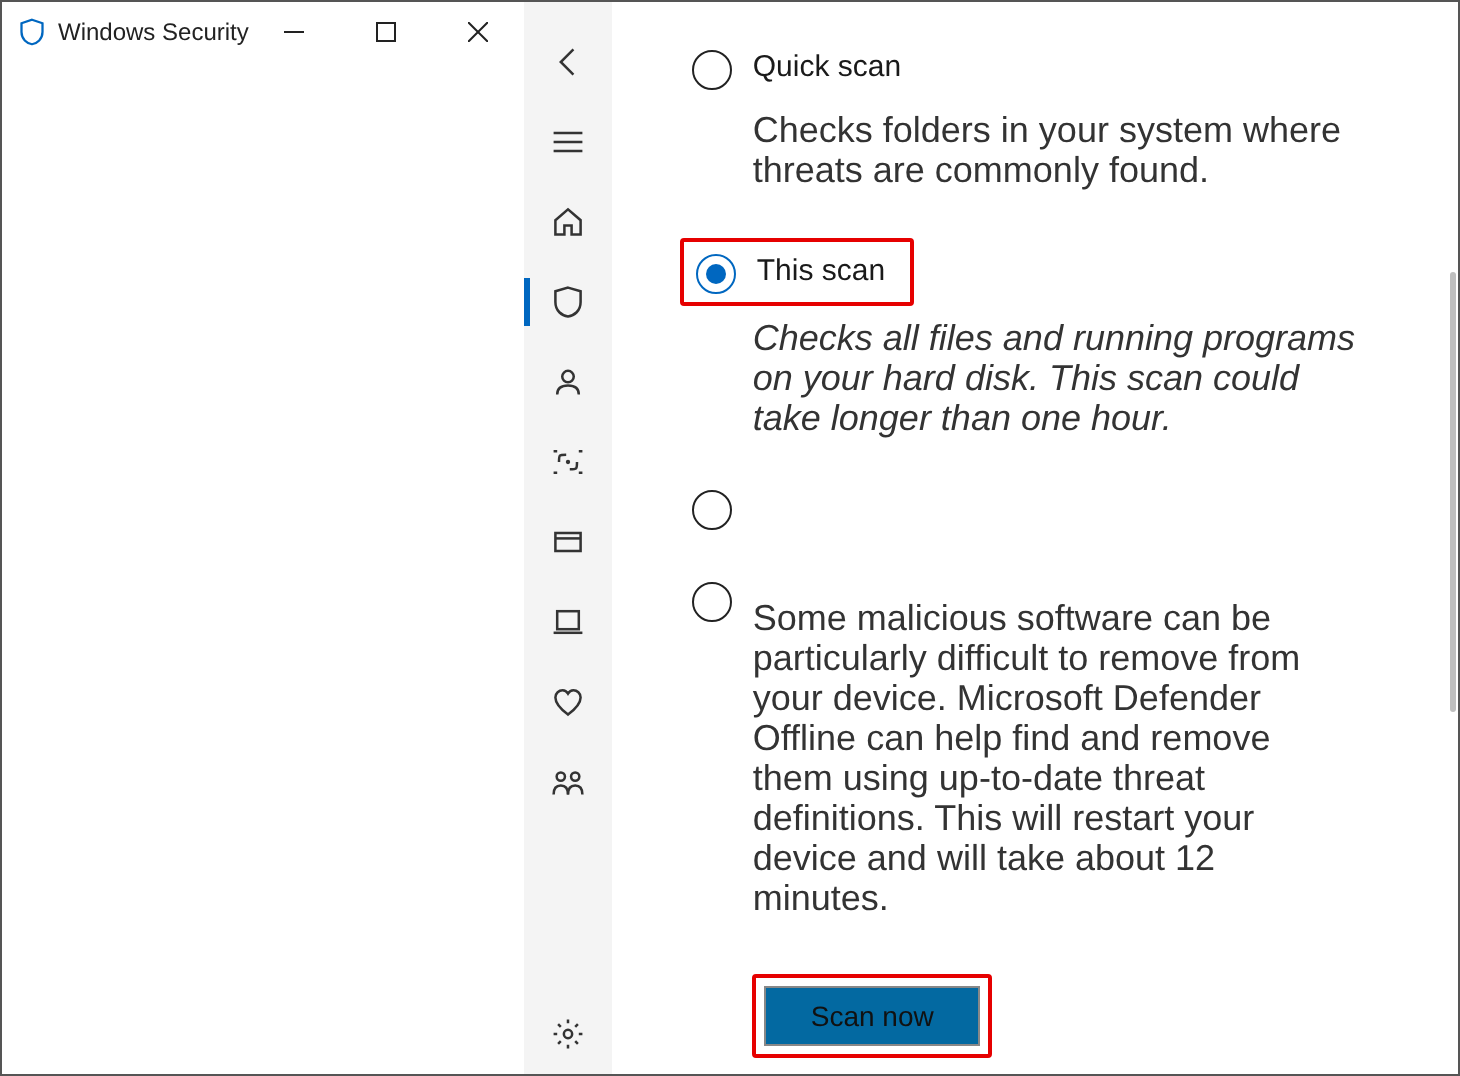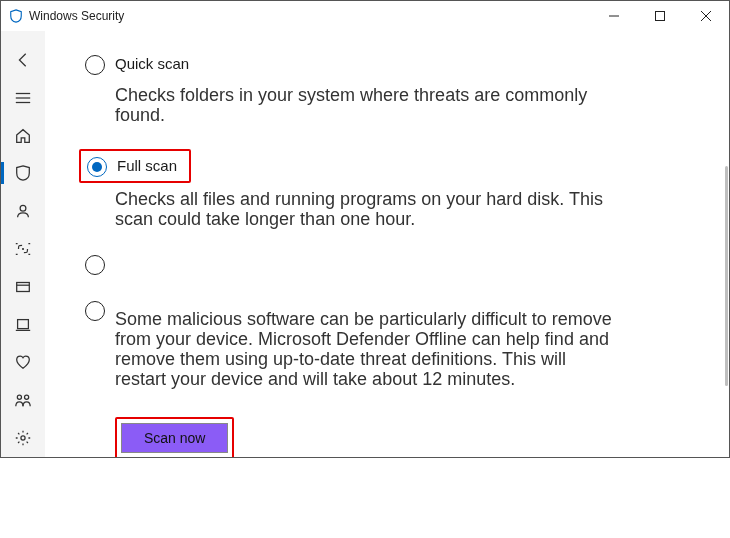--- a/index.html
+++ b/index.html
@@ -1,23 +1,23 @@
 <!DOCTYPE html>
 <html><head>
 <meta charset="utf-8">
 <style>
   * { box-sizing: border-box; }
   html, body { margin: 0; padding: 0; font-family: "Segoe UI", Arial, sans-serif; font-size: 14px; color: #1a1a1a; }
   .window {
     width: 730px;
-    height: 458px;
+    height: 538px;
     border: 1px solid #555;
     background: #fff;
     display: flex;
-    flex-direction: column;
+    flex-direction: row;
     position: relative;
   }
   .titlebar {
     height: 30px;
     display: flex;
     align-items: center;
     padding-left: 8px;
     font-size: 12px;
     color: #222;
   }
@@ -122,21 +122,21 @@
     margin-left: -6px;
     display: inline-flex;
     align-items: center;
   }
   .scan-btn-wrap {
     margin-top: 4px;
     margin-left: 30px;
     display: inline-block;
   }
   .scan-btn {
-    background: #8b5cf6;
+    background: #0369a1;
     border: 1px solid #888;
     padding: 6px 22px;
     font-size: 14px;
     color: #111;
   }
   .scan-hl {
     display:inline-block;
     padding: 4px;
     border: 2.5px solid #e60000;
   }
@@ -255,25 +255,25 @@
           <div class="radio"></div>
           <div class="opt-text">
             <span class="opt-title">Quick scan</span>
             <span class="opt-desc">Checks folders in your system where threats are commonly found.</span>
           </div>
         </div>
 
         <div class="option">
           <span class="hl-full highlight-box">
             <div class="radio checked"></div>
-            <span class="opt-title" style="margin-left:10px;">Full scan</span>
+            <span class="opt-title" style="margin-left:10px;">This scan</span>
           </span>
           <div style="width:0"></div>
         </div>
-        <div style="margin:-18px 0 24px 30px;">
+        <div style="margin:-18px 0 24px 30px;font-style:italic;">
           <span class="opt-desc" style="display:block">Checks all files and running programs on your hard disk. This scan could take longer than one hour.</span>
         </div>
 
         <div class="option">
           <div class="radio"></div>
         </div>
 
         <div class="option">
           <div class="radio"></div>
           <div class="opt-text">

